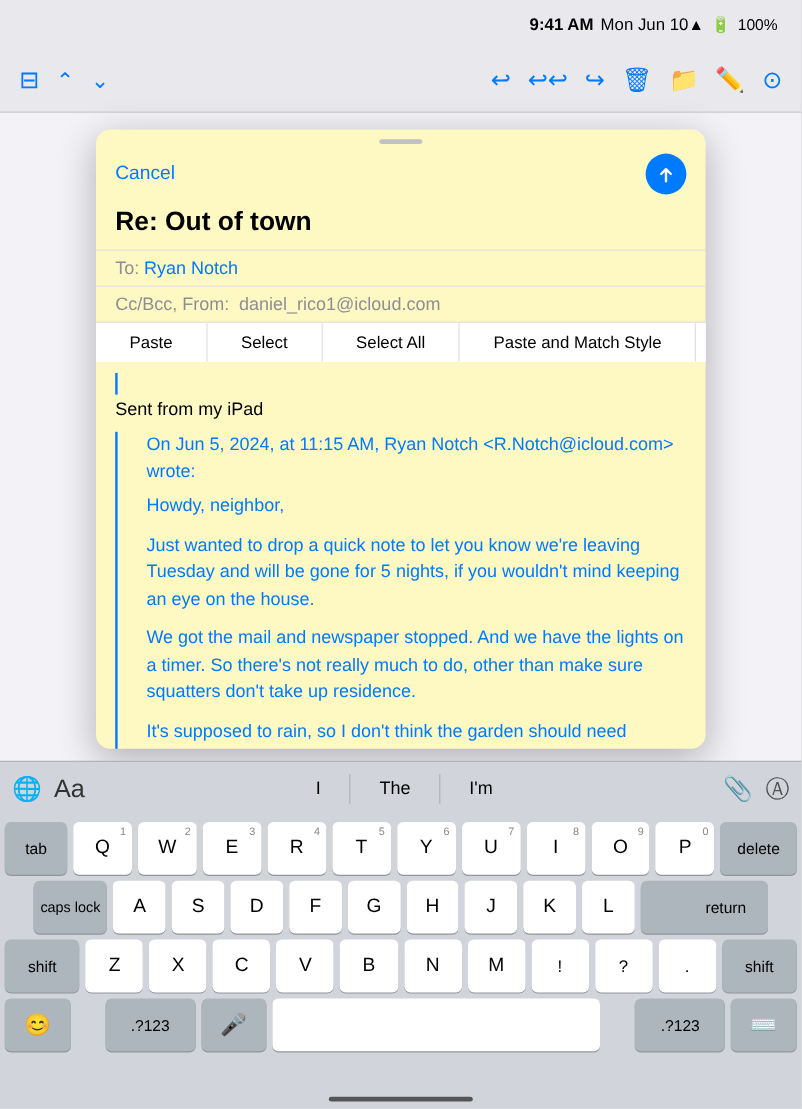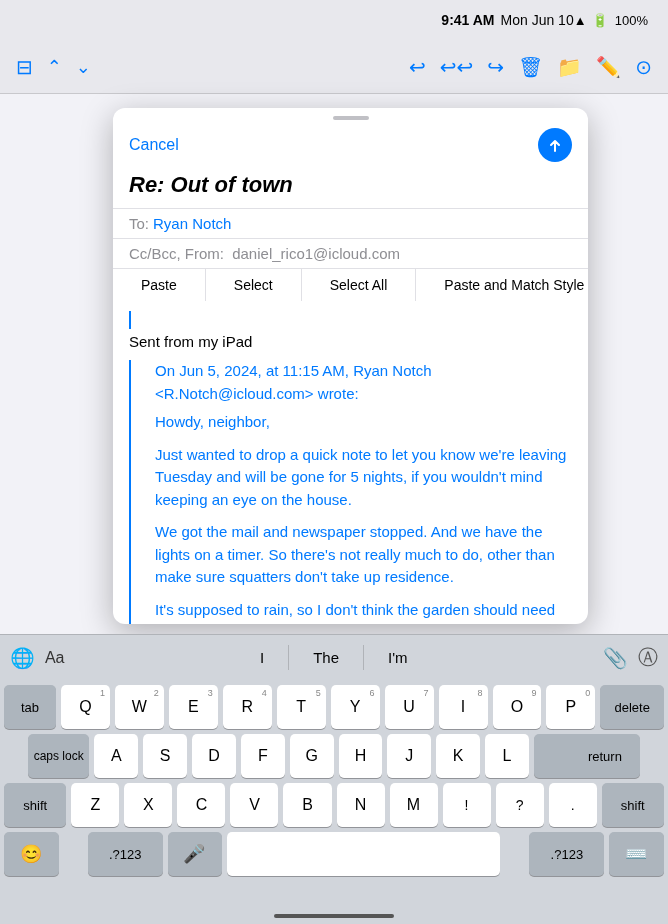--- a/index.html
+++ b/index.html
@@ -74,27 +74,26 @@
       background: #f2f2f7;
     }
 
     
     .compose-sheet {
       position: absolute;
       top: 108px;
       left: 80px;
       right: 80px;
       bottom: 300px;
-      background: #ffffff;
+      background: #fef9c3;
       border-radius: 12px;
       box-shadow: 0 8px 32px rgba(0,0,0,0.28);
       display: flex;
       flex-direction: column;
       overflow: hidden;
-      margin-left: 33px;
     }
 
     .sheet-drag-handle {
       display: flex;
       justify-content: center;
       padding: 8px 0 4px;
     }
     .drag-pill {
       width: 36px;
       height: 4px;
@@ -122,21 +121,20 @@
       align-items: center;
       justify-content: center;
       cursor: pointer;
     }
     .send-btn svg {
       fill: #fff;
     }
 
     .subject-line {
       padding: 0 16px 10px;
-      font-style: italic;
     }
     .subject-text {
       font-size: 22px;
       font-weight: 600;
       color: #000;
     }
 
     .to-line {
       padding: 6px 16px;
       border-top: 1px solid #e0e0e5;
@@ -233,21 +231,21 @@
     .quicktype-left {
       display: flex;
       align-items: center;
       gap: 10px;
     }
     .quicktype-icon {
       font-size: 20px;
       color: #555;
     }
     .quicktype-font {
-      font-size: 16px;
+      font-size: 21px;
       color: #333;
     }
     .quicktype-suggestions {
       display: flex;
       gap: 0;
       flex: 1;
       justify-content: center;
     }
     .suggestion {
       padding: 4px 24px;

